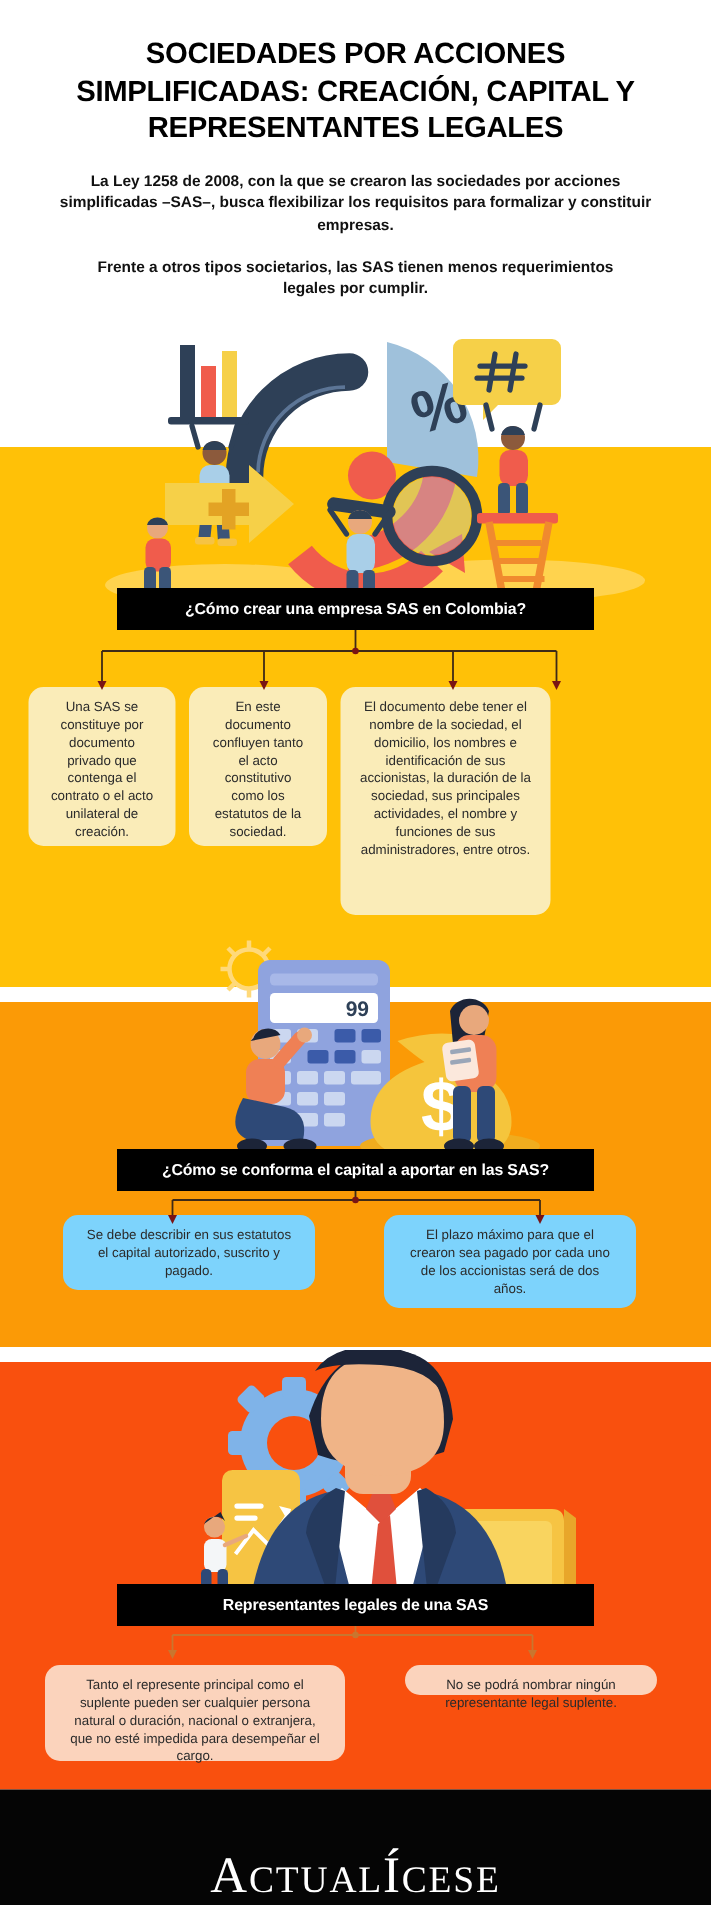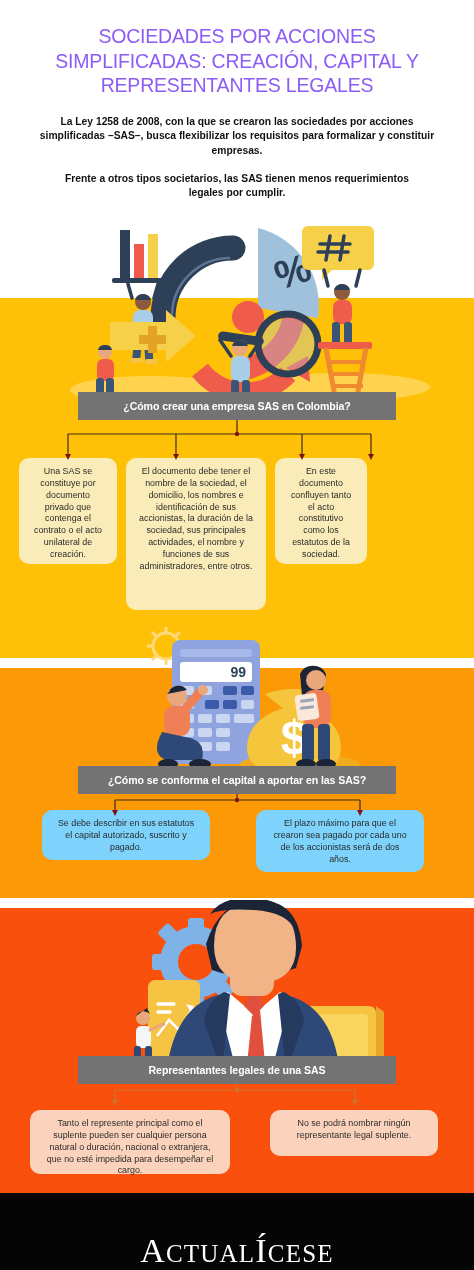--- a/index.html
+++ b/index.html
@@ -19,23 +19,23 @@
 
   
   .header {
     position: absolute;
     top: 0; left: 0;
     width: 474px;
     padding: 24px 22px 0 22px;
     text-align: center;
   }
   .title {
-    color: #8b5cf6;
+    color: #000000;
     font-size: 19.5px;
-    font-weight: normal;
+    font-weight: bold;
     line-height: 1.26;
     letter-spacing: -0.2px;
     text-transform: uppercase;
   }
   .intro {
     margin-top: 17px;
     color: #111111;
     font-size: 10.3px;
     font-weight: bold;
     line-height: 1.42;
@@ -63,21 +63,21 @@
   .illus-1 { top: 222px; height: 180px; }
   .illus-2 { top: 624px; height: 150px; }
   .illus-3 { top: 900px; height: 175px; }
 
   
   .banner {
     position: absolute;
     left: 78px;
     width: 318px;
     height: 28px;
-    background: #737373;
+    background: #000000;
     display: flex;
     align-items: center;
     justify-content: center;
     color: #ffffff;
     font-size: 10.6px;
     font-weight: bold;
     letter-spacing: -0.1px;
     z-index: 5;
   }
   .banner-1 { top: 392px; }
@@ -122,21 +122,21 @@
   
   .cards-2 { top: 810px; padding-left: 42px; gap: 46px; }
   .cards-2 .card { background: #7dd3fc; }
   .c2-a { width: 168px; height: 50px; padding-top: 8px; }
   .c2-b { width: 168px; height: 62px; padding-top: 8px; }
 
   
   .cards-3 { top: 1110px; padding-left: 30px; gap: 40px; }
   .cards-3 .card { background: #FBD3BC; }
   .c3-a { width: 200px; height: 64px; padding-top: 8px; }
-  .c3-b { width: 168px; height: 46px; padding-top: 8px; }
+  .c3-b { width: 168px; height: 20px; padding-top: 8px; }
 
   
   .footer-logo {
     position: absolute;
     top: 1193px; left: 0;
     width: 474px; height: 77px;
     display: flex;
     align-items: flex-end;
     justify-content: center;
   }
@@ -251,22 +251,22 @@
         <path d="M68 42 l-3 -6 h6 z"></path>
         <path d="M176 42 l-3 -6 h6 z"></path>
         <path d="M302 42 l-3 -6 h6 z"></path>
         <path d="M371 42 l-3 -6 h6 z"></path>
       </g>
     </svg>
   </div>
 
   <div class="cards cards-1">
     <div class="card c1-a">Una SAS se constituye por documento privado que contenga el contrato o el acto unilateral de creación.</div>
+    <div class="card c1-b">En este documento confluyen tanto el acto constitutivo como los estatutos de la sociedad.</div>
     <div class="card c1-c">El documento debe tener el nombre de la sociedad, el domicilio, los nombres e identificación de sus accionistas, la duración de la sociedad, sus principales actividades, el nombre y funciones de sus administradores, entre otros.</div>
-    <div class="card c1-b">En este documento confluyen tanto el acto constitutivo como los estatutos de la sociedad.</div>
   </div>
 
   <div class="illus illus-2">
     <svg width="474" height="150" viewBox="0 0 474 150">
 
       <g stroke="#FFD97A" stroke-width="3" fill="none">
         <circle cx="166" cy="22" r="13"></circle>
         <path d="M166 3 v7 M166 34 v7 M147 22 h7 M178 22 h7 M152 8 l5 5 M175 31 l5 5 M180 8 l-5 5 M157 31 l-5 5"></path>
       </g>
 

